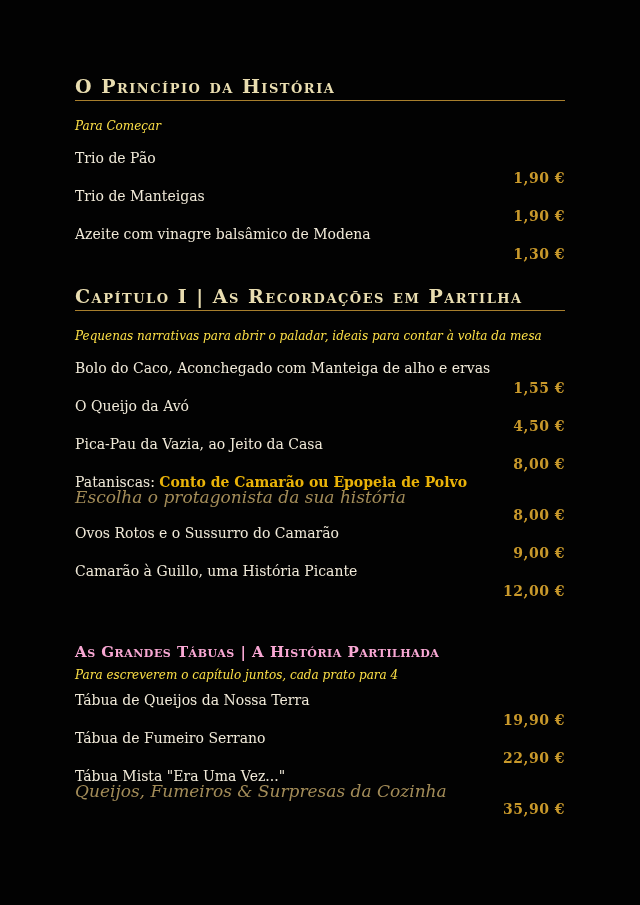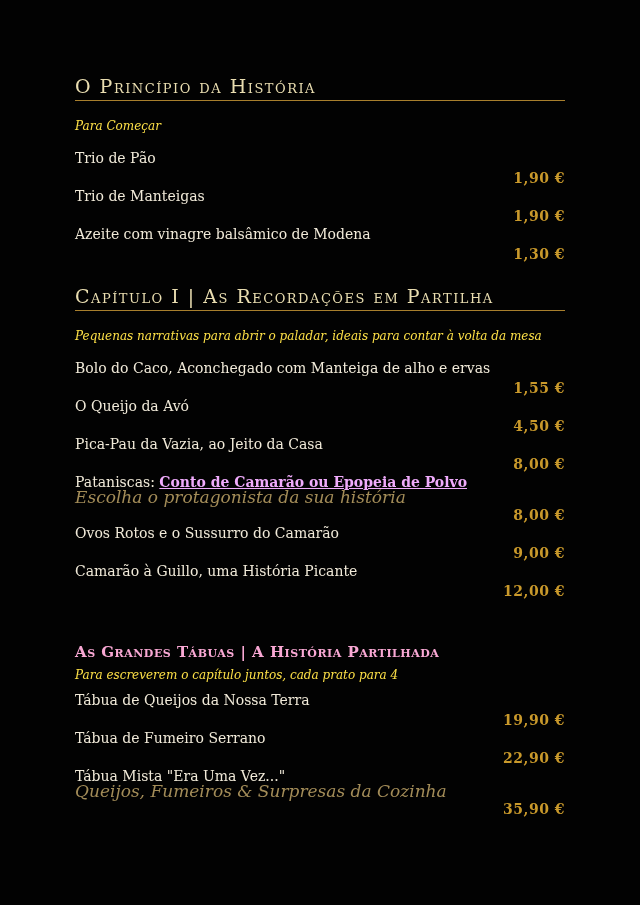--- a/index.html
+++ b/index.html
@@ -11,21 +11,21 @@
     background: #020202;
     box-sizing: border-box;
     padding: 74px 75px 0 75px;
     font-family: "DejaVu Serif", "Liberation Serif", serif;
     overflow: hidden;
   }
   .section { margin: 0; }
   .section + .section { margin-top: 22px; }
   .section-title {
     font-size: 19px;
-    font-weight: normal;
+    font-weight: bold;
     font-variant: small-caps;
     letter-spacing: 1.5px;
     color: #e9ddb0;
     line-height: 24px;
   }
   .section-rule {
     border: 0;
     border-top: 1px solid #a87f2d;
     margin: 2px 0 0 0;
   }
@@ -38,22 +38,21 @@
   }
   .items { margin-top: 16px; }
   .item { margin-bottom: 2px; }
   .item-name {
     font-size: 14px;
     line-height: 17px;
     color: #f1ead9;
   }
   .item-name .highlight {
     font-weight: bold;
-    color: #f0abfc;
-    text-decoration: underline;
+    color: #eab308;
   }
   .item-desc {
     font-size: 17px;
     font-style: italic;
     line-height: 13px;
     color: #a38c58;
   }
   .item-price {
     text-align: right;
     font-size: 14px;

